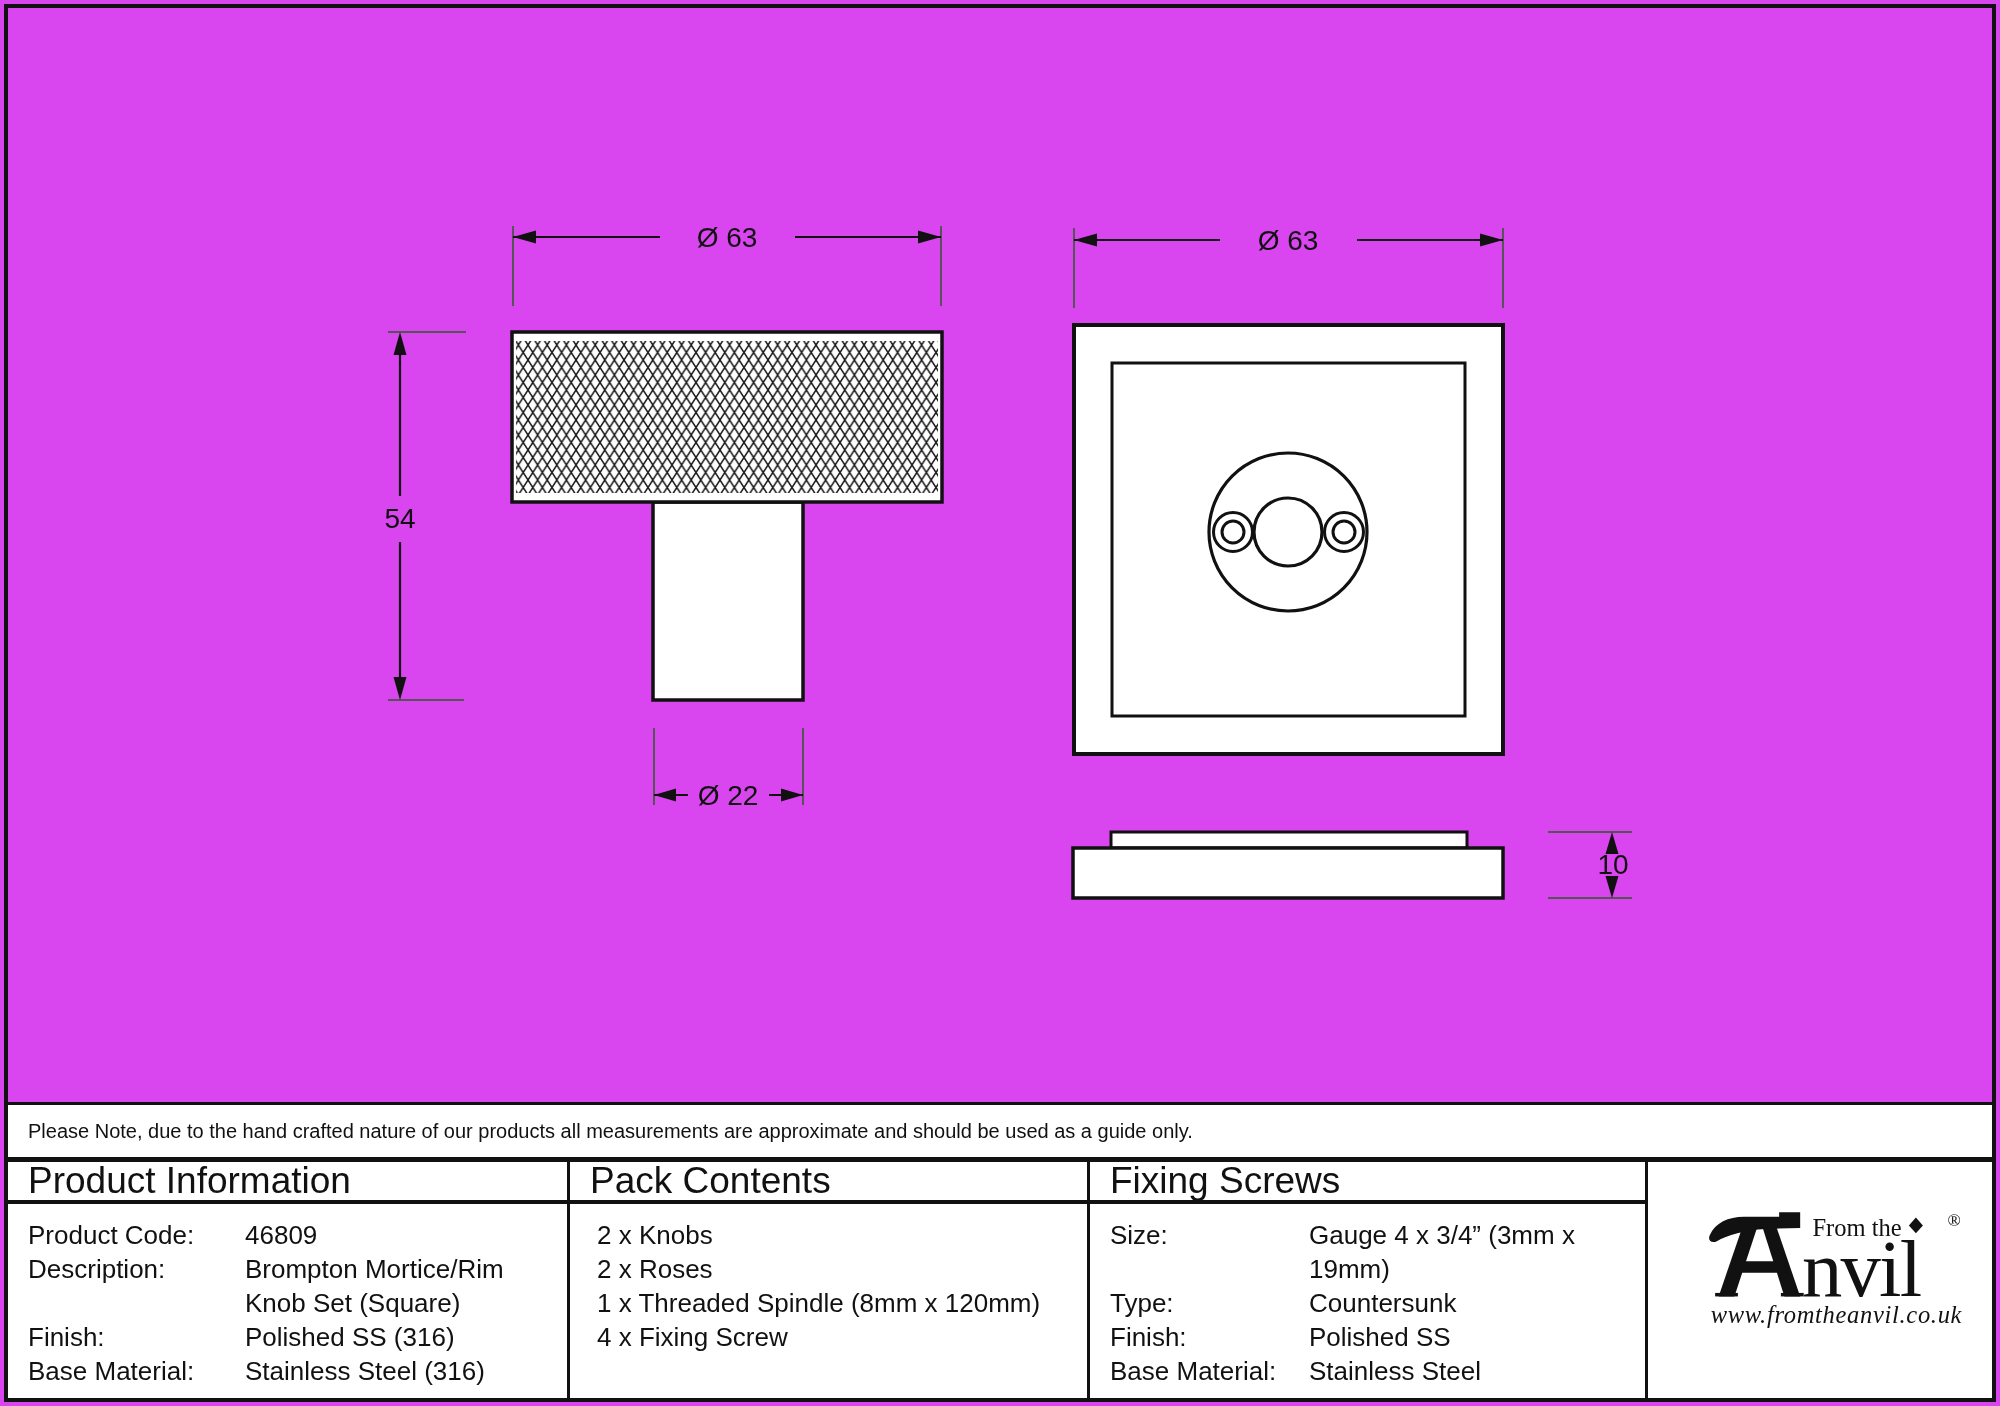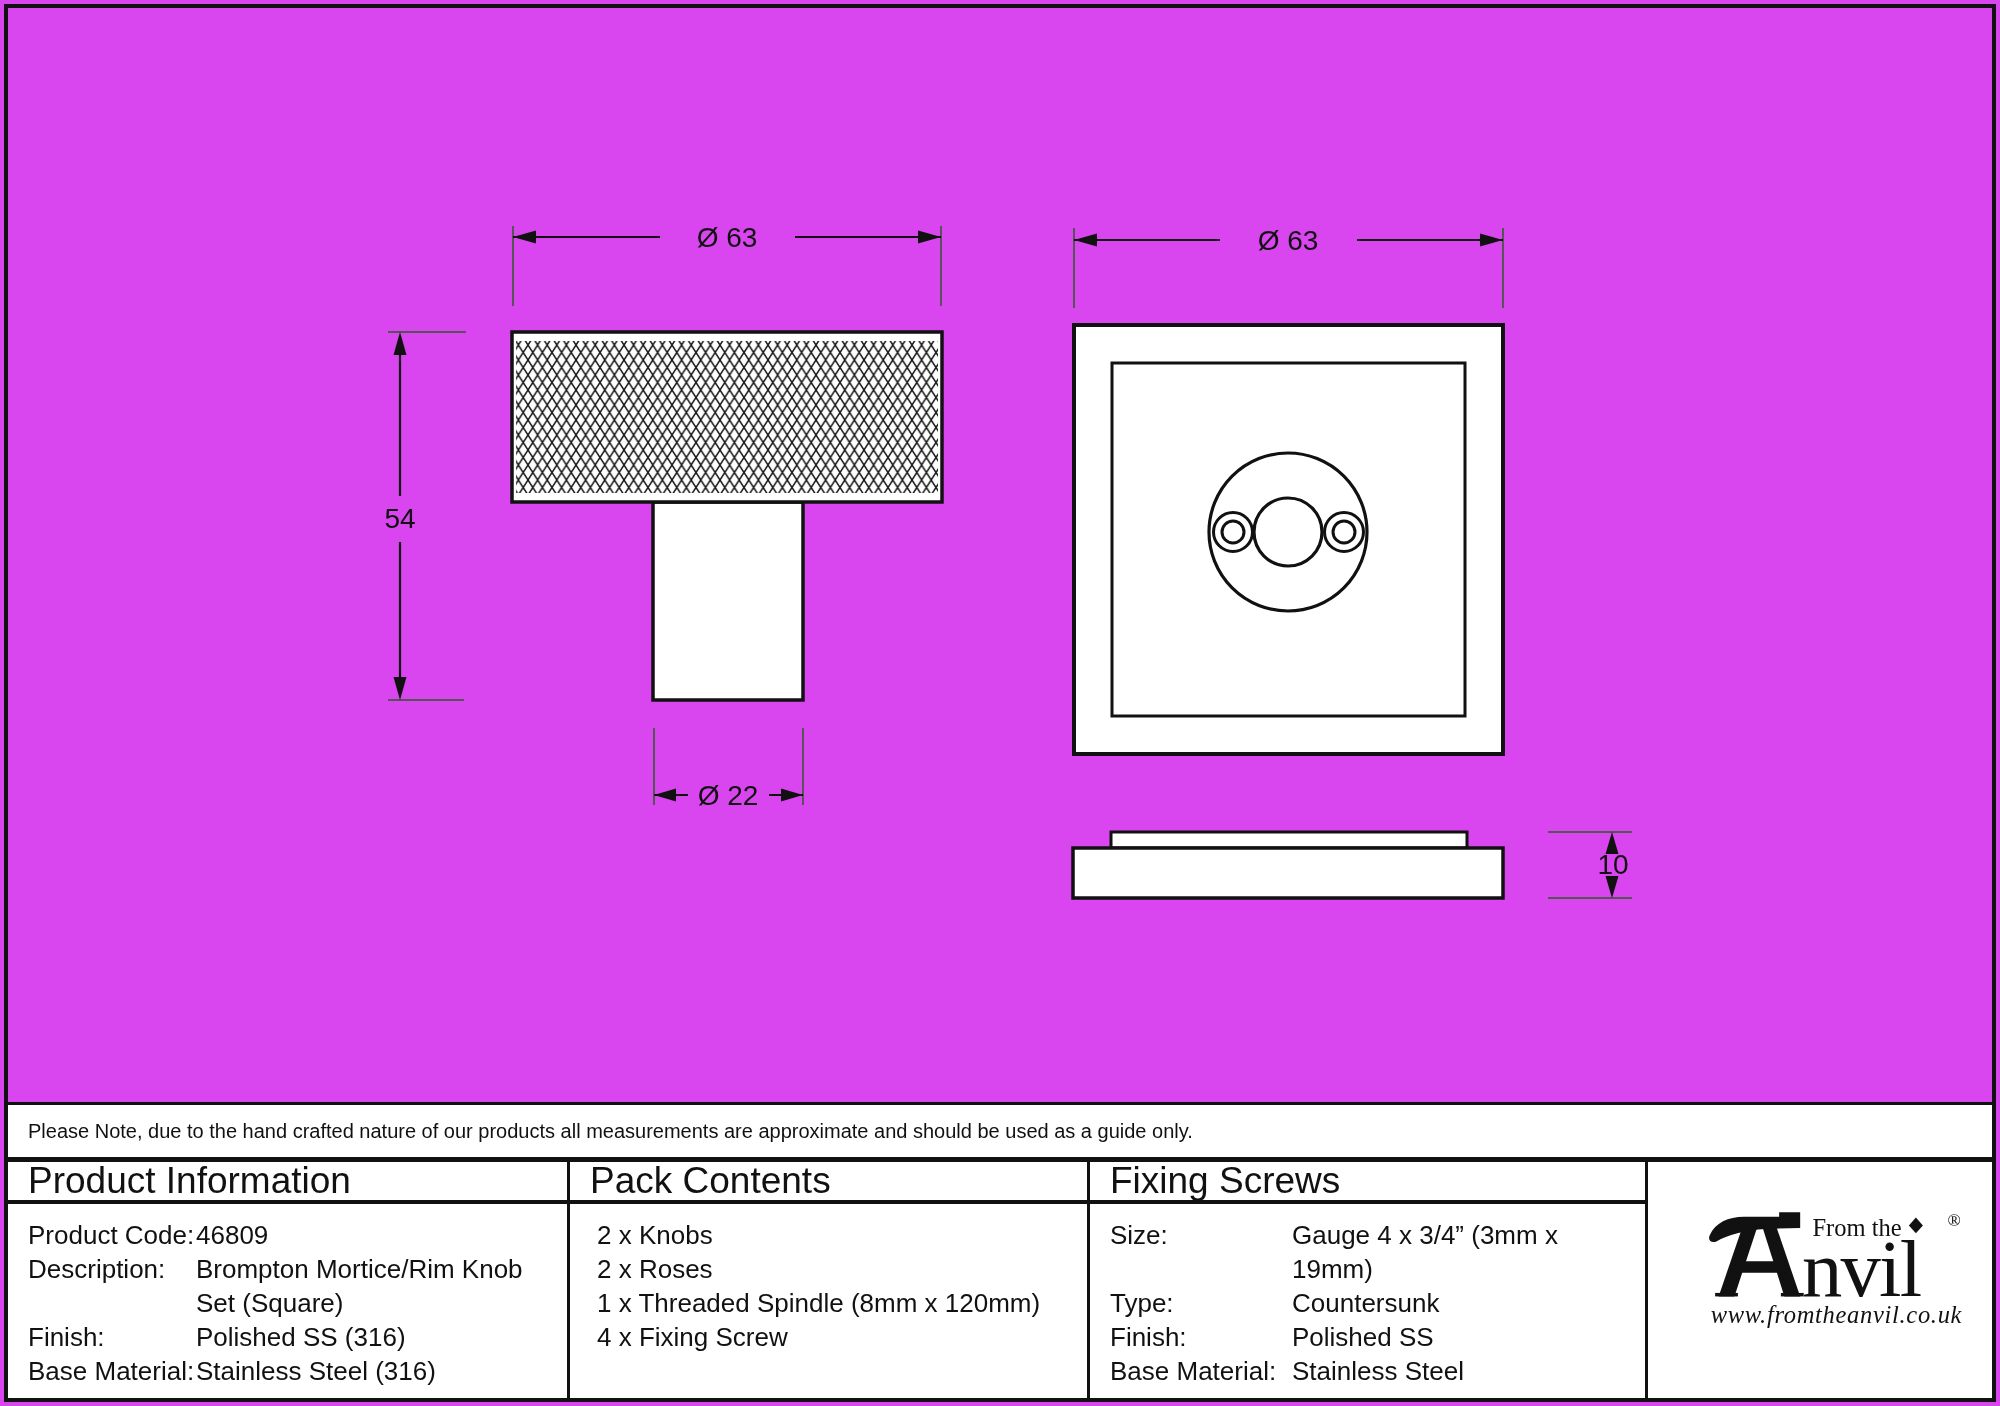--- a/index.html
+++ b/index.html
@@ -29,24 +29,24 @@
     grid-template-columns:562px 520px 558px 1fr;
     grid-template-rows:42px 1fr;
     background:#fff;
   }
   .th {
     display:flex; align-items:center; padding-left:20px;
     font-size:37px; border-bottom:4px solid #111;
   }
   .sep { border-right:3px solid #111; }
   .td { padding:14px 0 0 20px; font-size:26px; }
-  .kv { display:flex; line-height:34px; }
+  .kv { display:flex; line-height:34px;gap:17px; }
   .kv .k { flex:none; }
   .col-product .k { width:168px; }
-  .col-product .v { width:356px; }
+  .col-product .v { width:356px;margin-left:32px; }
   .col-screws .k { width:182px; }
   .list-line { line-height:34px;margin-left:7px; }
   .logo-cell {
     grid-column:4; grid-row:1 / 3;
     display:flex; align-items:center; justify-content:center;
     padding-bottom:18px;
     margin-left:34px;
   }
 </style>
 </head>

